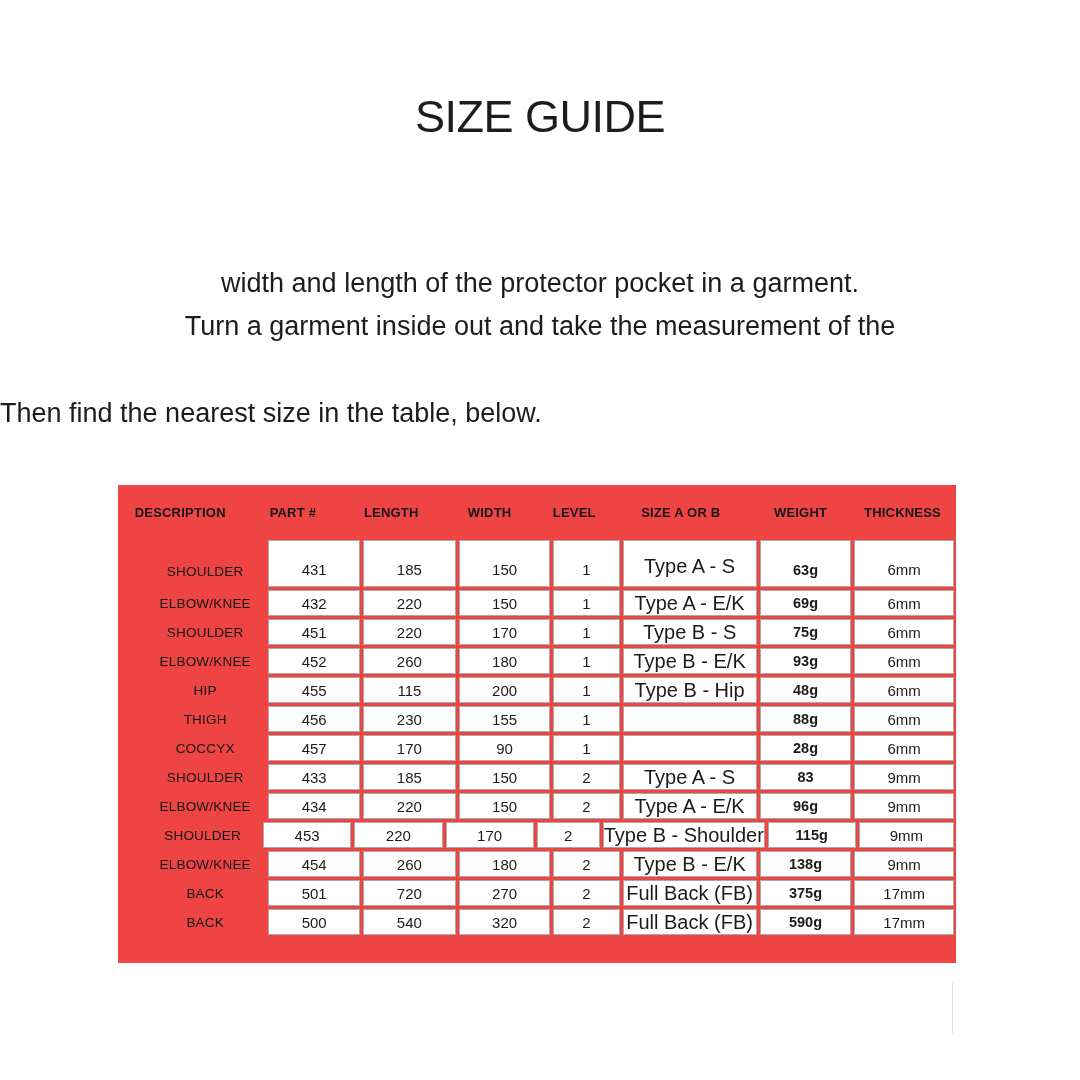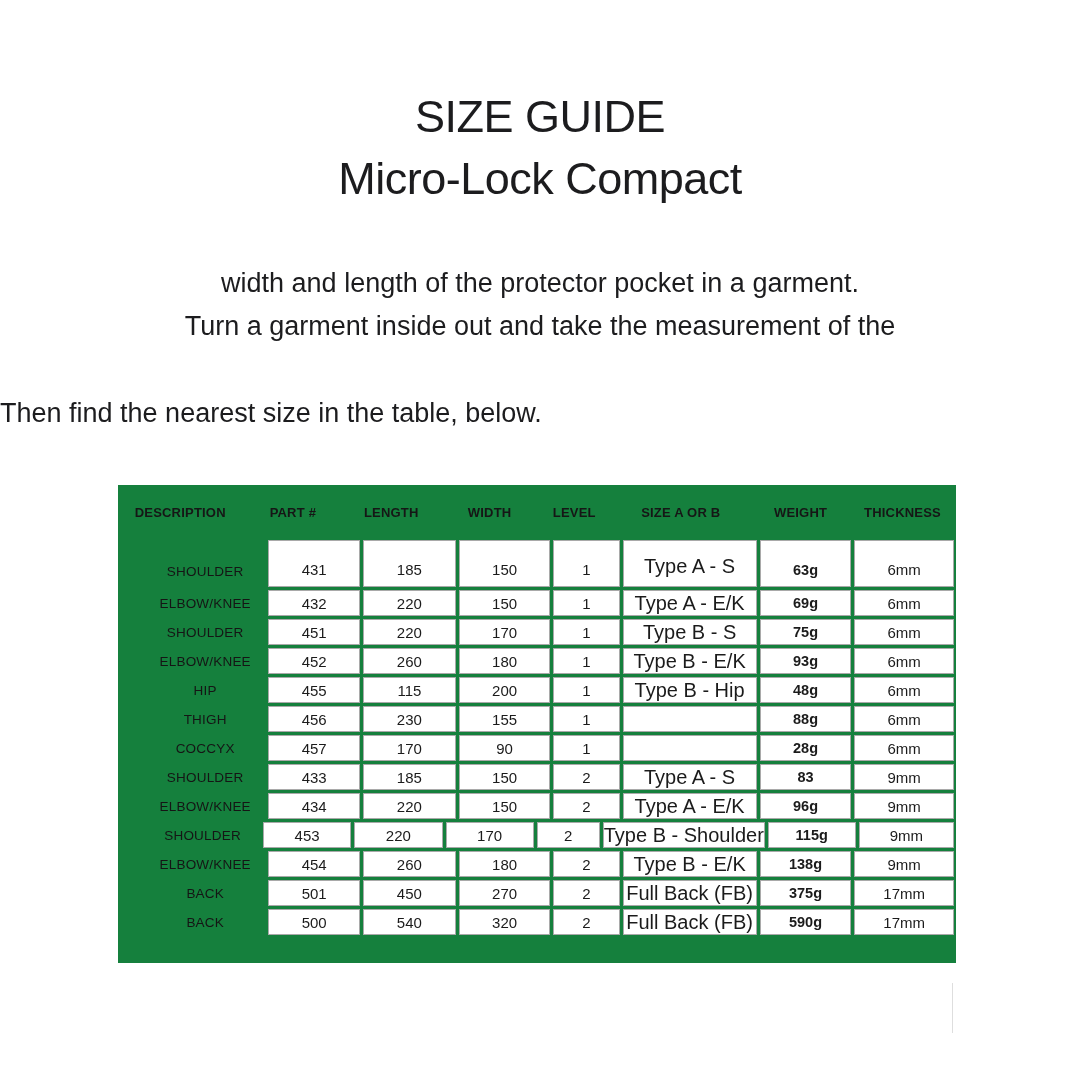--- a/index.html
+++ b/index.html
@@ -58,21 +58,21 @@
     color: #1c1c1e;
   }
 
   
   .table-panel {
     position: absolute;
     left: 118px;
     top: 485px;
     width: 838px;
     height: 478px;
-    background: #15803d;
+    background: #ef4444;
     box-sizing: border-box;
     padding: 0 2px 2px 0;
   }
   .grid-row {
     display: grid;
     grid-template-columns: 122fr 93fr 94fr 93fr 67fr 136fr 93fr 101fr;
     column-gap: 3px;
   }
   .thead-row {
     height: 55px;
@@ -138,21 +138,20 @@
     background: #dedede;
   }
 </style>
 </head>
 <body>
 
 <div class="page">
 
   <div class="title-block">
     <div>SIZE GUIDE</div>
-    <div>Micro-Lock Compact</div>
   </div>
 
   <div class="intro-1">
     <div>width and length of the protector pocket in a garment.</div>
     <div>Turn a garment inside out and take the measurement of the</div>
   </div>
 
   <div class="intro-2">
     <div>Then find the nearest size in the table, below.</div>
   </div>
@@ -275,21 +274,21 @@
           <div class="cell data-cell">260</div>
           <div class="cell data-cell">180</div>
           <div class="cell data-cell">2</div>
           <div class="cell data-cell size-cell">Type B - E/K</div>
           <div class="cell data-cell weight-cell">138g</div>
           <div class="cell data-cell">9mm</div>
         </div>
         <div class="grid-row data-row">
           <div class="cell desc-cell">BACK</div>
           <div class="cell data-cell">501</div>
-          <div class="cell data-cell">450</div>
+          <div class="cell data-cell">720</div>
           <div class="cell data-cell">270</div>
           <div class="cell data-cell">2</div>
           <div class="cell data-cell size-cell">Full Back (FB)</div>
           <div class="cell data-cell weight-cell">375g</div>
           <div class="cell data-cell">17mm</div>
         </div>
         <div class="grid-row data-row">
           <div class="cell desc-cell">BACK</div>
           <div class="cell data-cell">500</div>
           <div class="cell data-cell">540</div>

